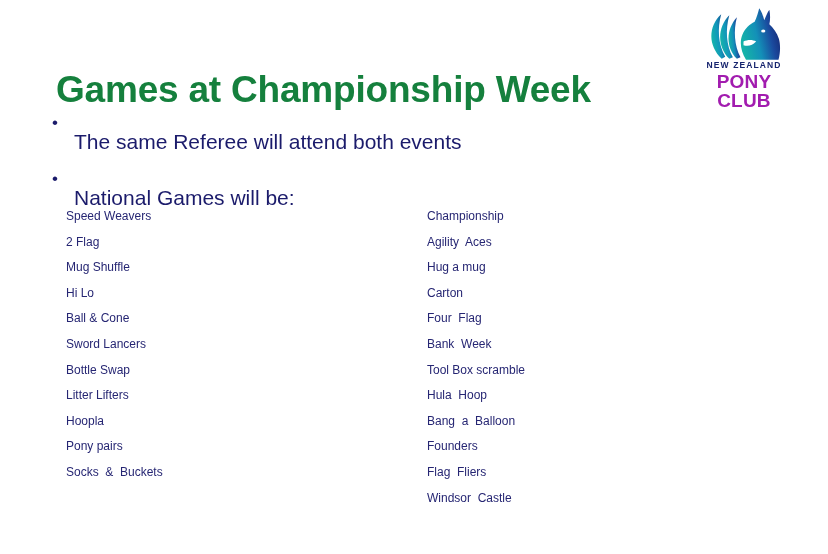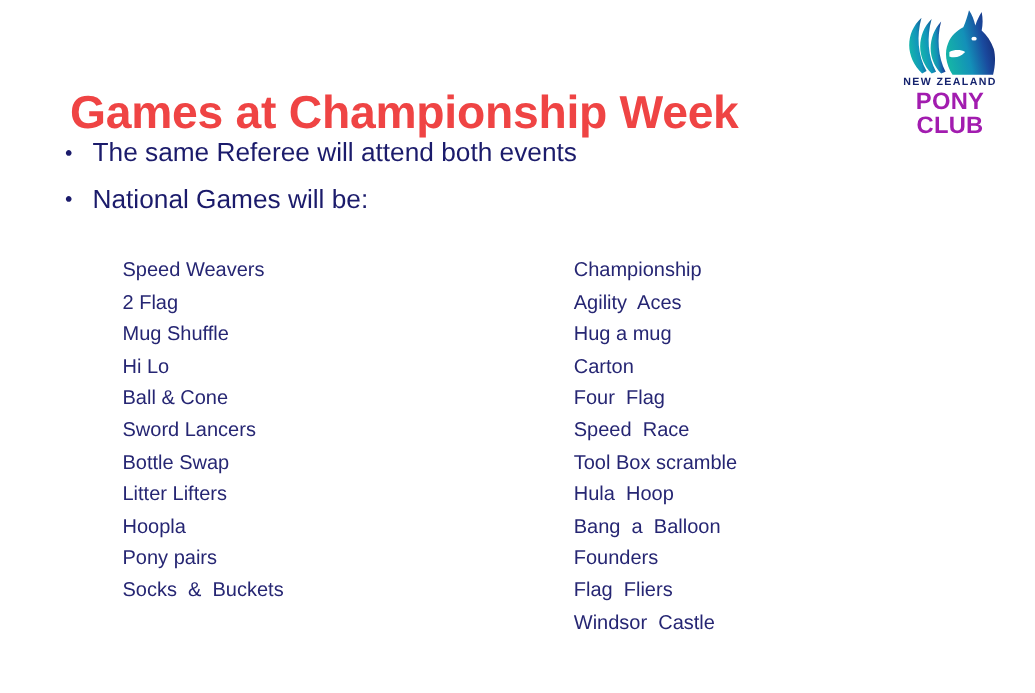--- a/index.html
+++ b/index.html
@@ -23,21 +23,21 @@
   }
 
   
   .slide-title {
     position: absolute;
     left: 56px;
     top: 44px;
     font-size: 37px;
     font-weight: 700;
     letter-spacing: -0.2px;
-    color: #ef4444;
+    color: #15803d;
     line-height: 1.12;
     white-space: nowrap;
   }
 
   
   .bullet-list {
     position: absolute;
     left: 52px;
     top: 112px;
     width: 640px;
@@ -53,48 +53,48 @@
   .bullet-dot {
     width: 22px;
     flex: 0 0 22px;
     font-size: 17px;
     line-height: 1.25;
     color: #1b1b6b;
     text-align: left;
   }
   .bullet-text {
     white-space: pre;
+    margin-top: 19px;
   }
 
   
   .games {
     position: absolute;
     left: 0;
     top: 204px;
     width: 828px;
   }
   .games-col {
     position: absolute;
     top: 0;
   }
   .games-col.left  { left: 66px; }
   .games-col.right { left: 427px; }
 
   .game-item {
-    font-size: 16px;
+    font-size: 12px;
     line-height: 25.6px;
     color: #262673;
     white-space: pre;
-    margin-left: 32px;
   }
 
   
   .logo {
     position: absolute;
-    right: 16px;
+    right: 32px;
     top: 6px;
     width: 104px;
     height: 86px;
   }
   .logo-mark {
     position: absolute;
     left: 14px;
     top: 0;
     width: 76px;
     height: 56px;
@@ -156,21 +156,21 @@
       <div class="game-item">Pony pairs</div>
       <div class="game-item">Socks  &amp;  Buckets</div>
     </div>
 
     <div class="games-col right">
       <div class="game-item">Championship</div>
       <div class="game-item">Agility  Aces</div>
       <div class="game-item">Hug a mug</div>
       <div class="game-item">Carton</div>
       <div class="game-item">Four  Flag</div>
-      <div class="game-item">Speed  Race</div>
+      <div class="game-item">Bank  Week</div>
       <div class="game-item">Tool Box scramble</div>
       <div class="game-item">Hula  Hoop</div>
       <div class="game-item">Bang  a  Balloon</div>
       <div class="game-item">Founders</div>
       <div class="game-item">Flag  Fliers</div>
       <div class="game-item">Windsor  Castle</div>
     </div>
 
   </div>
 

